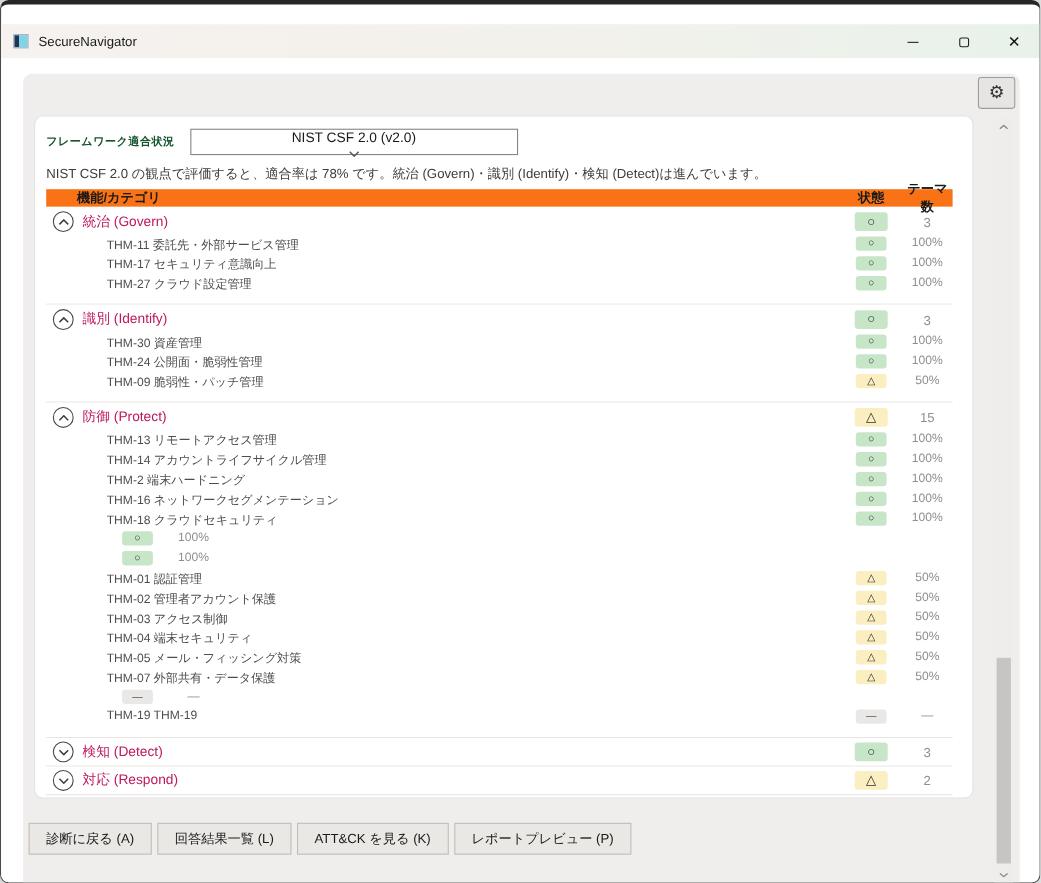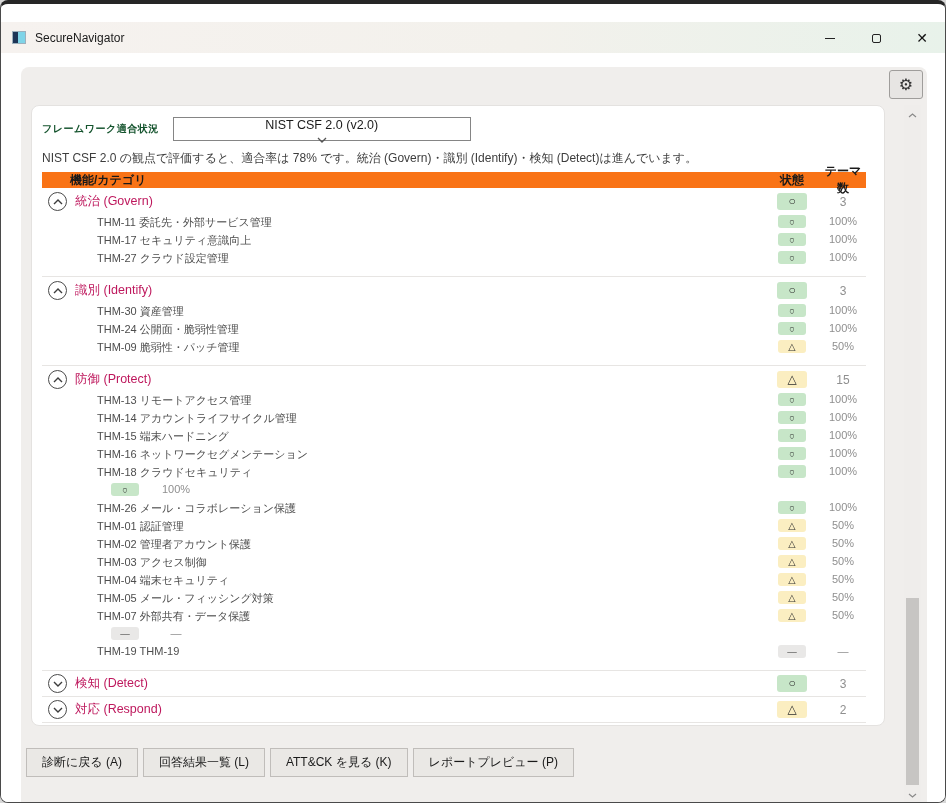--- a/index.html
+++ b/index.html
@@ -200,21 +200,21 @@
                   <span class="themecell">100%</span>
                 </div>
                 <div class="sub-row">
                   <span class="sub-label">THM-14 アカウントライフサイクル管理</span>
                   <span class="statcell">
                     <span class="badge badge-sm ok">○</span>
                   </span>
                   <span class="themecell">100%</span>
                 </div>
                 <div class="sub-row">
-                  <span class="sub-label">THM-15 端末ハードニング</span>
+                  <span class="sub-label">THM-2 端末ハードニング</span>
                   <span class="statcell">
                     <span class="badge badge-sm ok">○</span>
                   </span>
                   <span class="themecell">100%</span>
                 </div>
                 <div class="sub-row">
                   <span class="sub-label">THM-16 ネットワークセグメンテーション</span>
                   <span class="statcell">
                     <span class="badge badge-sm ok">○</span>
                   </span>
@@ -227,21 +227,20 @@
                   </span>
                   <span class="themecell">100%</span>
                 </div>
                 <div class="sub-row">
                   <span class="statcell">
                     <span class="badge badge-sm ok">○</span>
                   </span>
                   <span class="themecell">100%</span>
                 </div>
                 <div class="sub-row">
-                  <span class="sub-label">THM-26 メール・コラボレーション保護</span>
                   <span class="statcell">
                     <span class="badge badge-sm ok">○</span>
                   </span>
                   <span class="themecell">100%</span>
                 </div>
                 <div class="sub-row">
                   <span class="sub-label">THM-01 認証管理</span>
                   <span class="statcell">
                     <span class="badge badge-sm warn">△</span>
                   </span>

